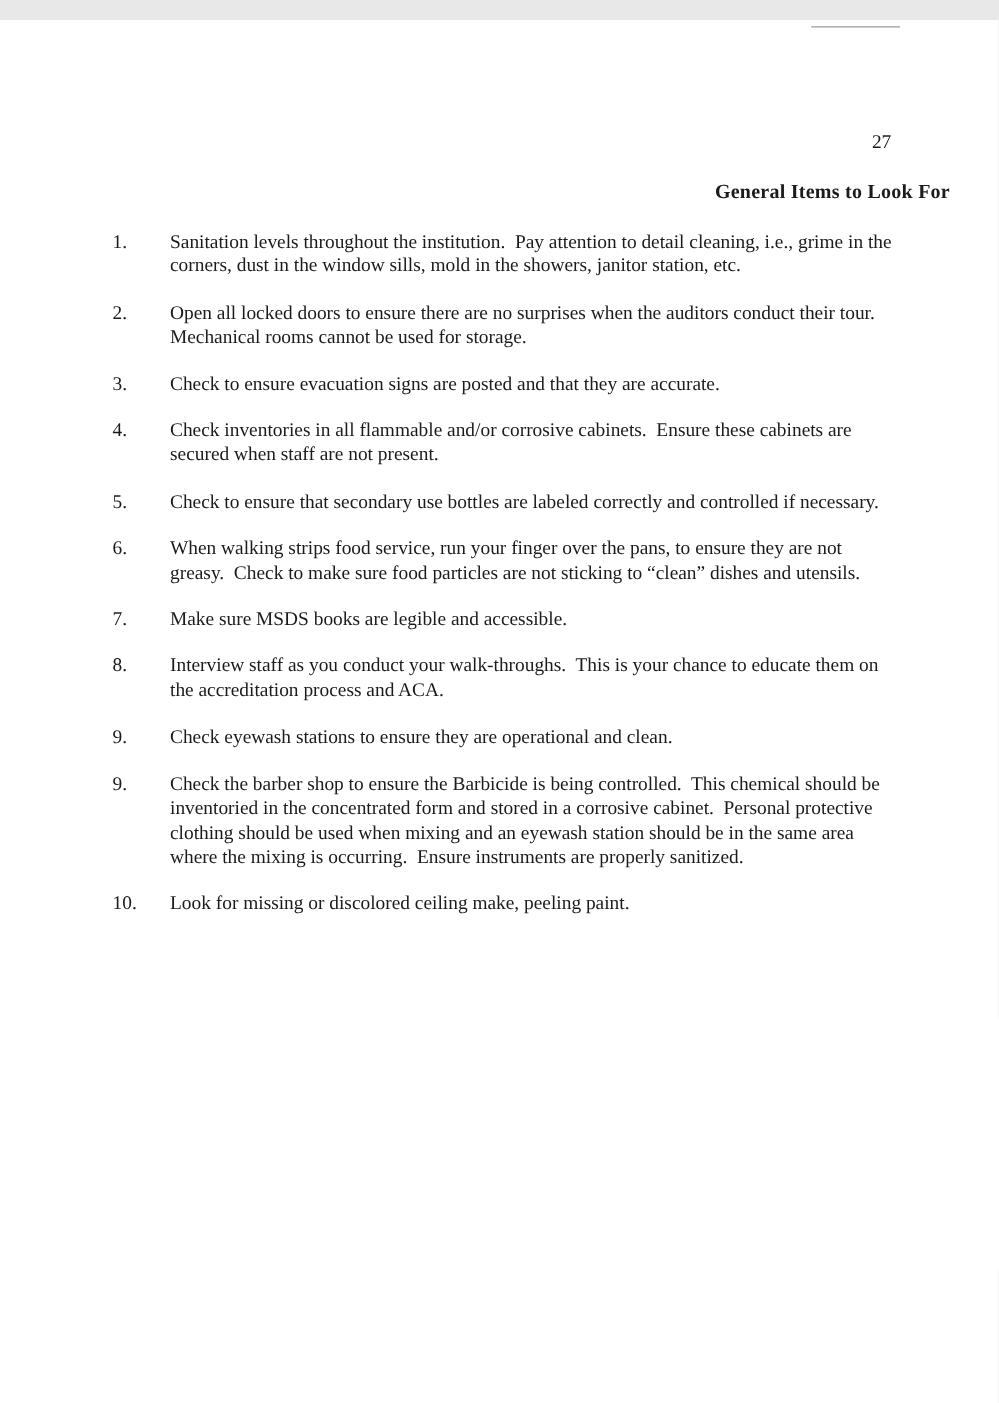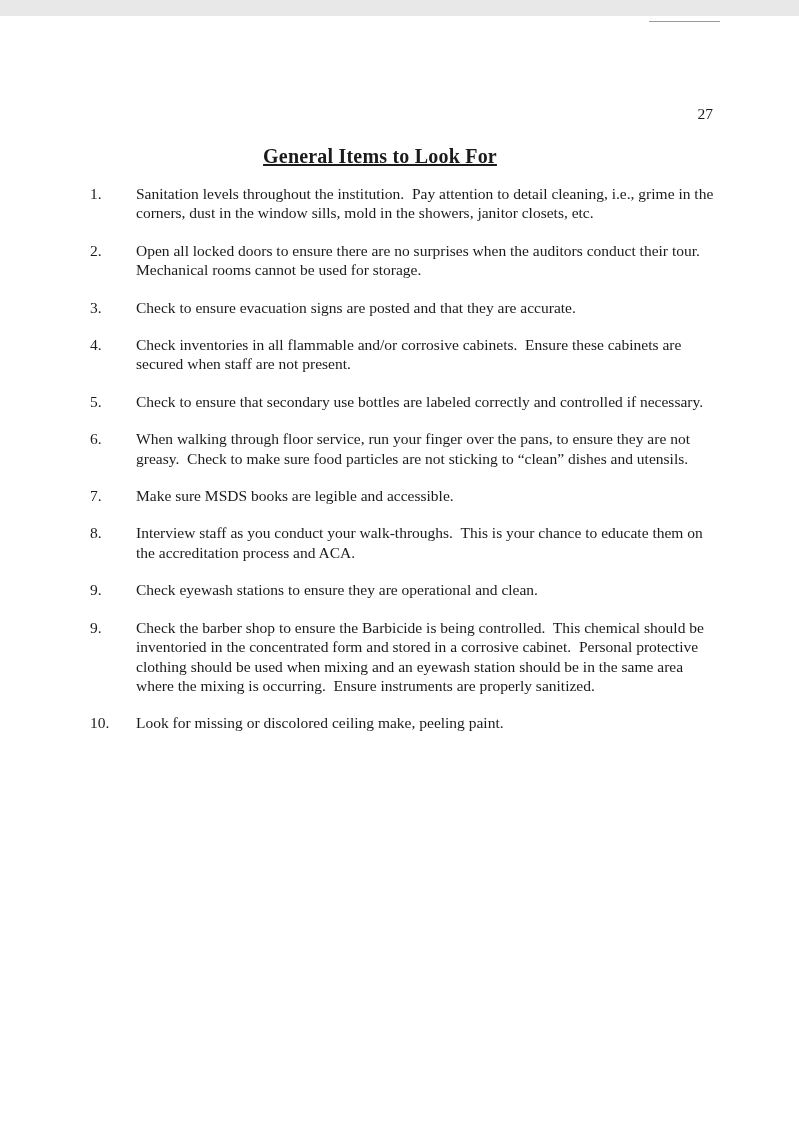--- a/index.html
+++ b/index.html
@@ -25,24 +25,23 @@
     position: absolute;
     top: 89px;
     right: 86px;
     font-size: 15.5px;
   }
   .doc-title {
     position: absolute;
     top: 129px;
     left: 0;
     width: 760px;
-    text-align: center;
+    text-align: right;
     font-weight: bold;
-    text-decoration: underline;
-    font-size: 20px;
+    font-size: 16px;
     letter-spacing: 0.2px;
   }
   .list {
     position: absolute;
     top: 168px;
     left: 90px;
     right: 84px;
   }
   .row {
     display: flex;
@@ -65,41 +64,41 @@
 <div class="page">
   <div class="scan-line"></div>
 
   <div class="page-number">27</div>
 
   <div class="doc-title">General Items to Look For</div>
 
   <div class="list">
     <div class="row">
       <span class="num">1.</span>
-      <span class="text">Sanitation levels throughout the institution.  Pay attention to detail cleaning, i.e., grime in the corners, dust in the window sills, mold in the showers, janitor closets, etc.</span>
+      <span class="text">Sanitation levels throughout the institution.  Pay attention to detail cleaning, i.e., grime in the corners, dust in the window sills, mold in the showers, janitor station, etc.</span>
     </div>
     <div class="row">
       <span class="num">2.</span>
       <span class="text">Open all locked doors to ensure there are no surprises when the auditors conduct their tour.  Mechanical rooms cannot be used for storage.</span>
     </div>
     <div class="row">
       <span class="num">3.</span>
       <span class="text">Check to ensure evacuation signs are posted and that they are accurate.</span>
     </div>
     <div class="row">
       <span class="num">4.</span>
       <span class="text">Check inventories in all flammable and/or corrosive cabinets.  Ensure these cabinets are secured when staff are not present.</span>
     </div>
     <div class="row">
       <span class="num">5.</span>
       <span class="text">Check to ensure that secondary use bottles are labeled correctly and controlled if necessary.</span>
     </div>
     <div class="row">
       <span class="num">6.</span>
-      <span class="text">When walking through floor service, run your finger over the pans, to ensure they are not greasy.  Check to make sure food particles are not sticking to “clean” dishes and utensils.</span>
+      <span class="text">When walking strips food service, run your finger over the pans, to ensure they are not greasy.  Check to make sure food particles are not sticking to “clean” dishes and utensils.</span>
     </div>
     <div class="row">
       <span class="num">7.</span>
       <span class="text">Make sure MSDS books are legible and accessible.</span>
     </div>
     <div class="row">
       <span class="num">8.</span>
       <span class="text">Interview staff as you conduct your walk-throughs.  This is your chance to educate them on the accreditation process and ACA.</span>
     </div>
     <div class="row">

